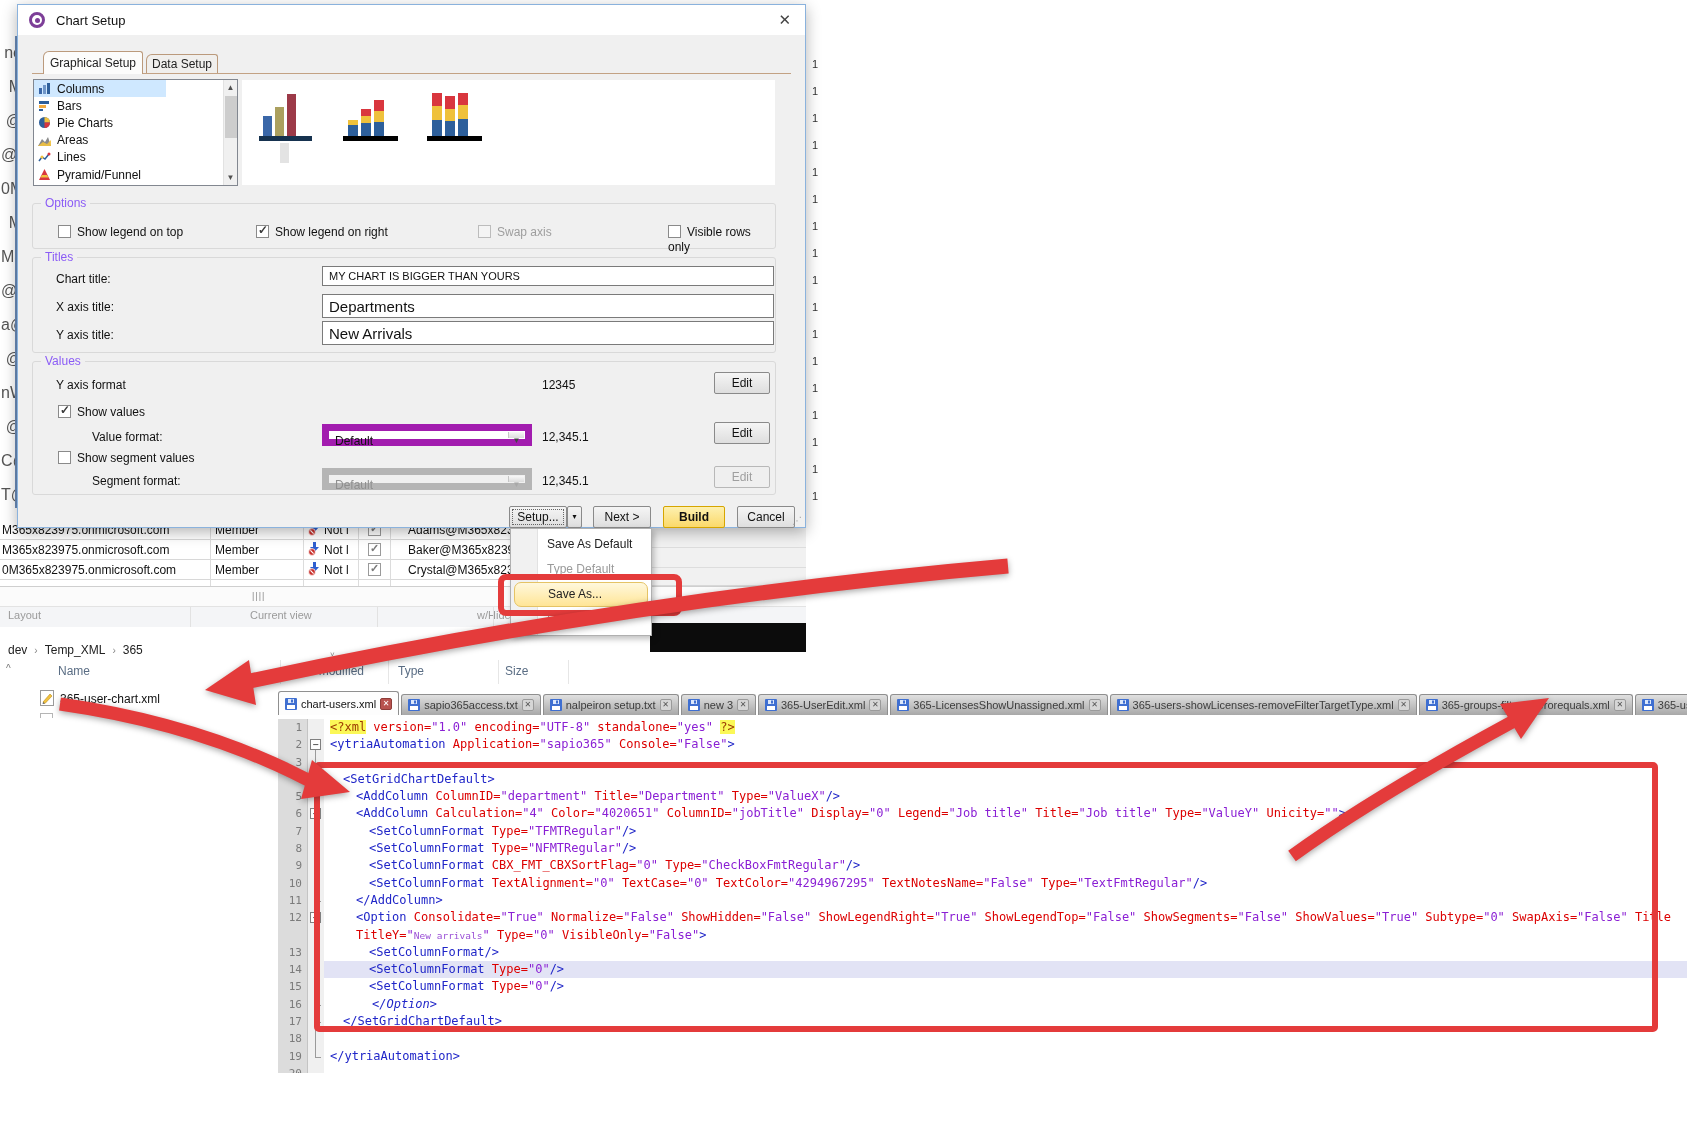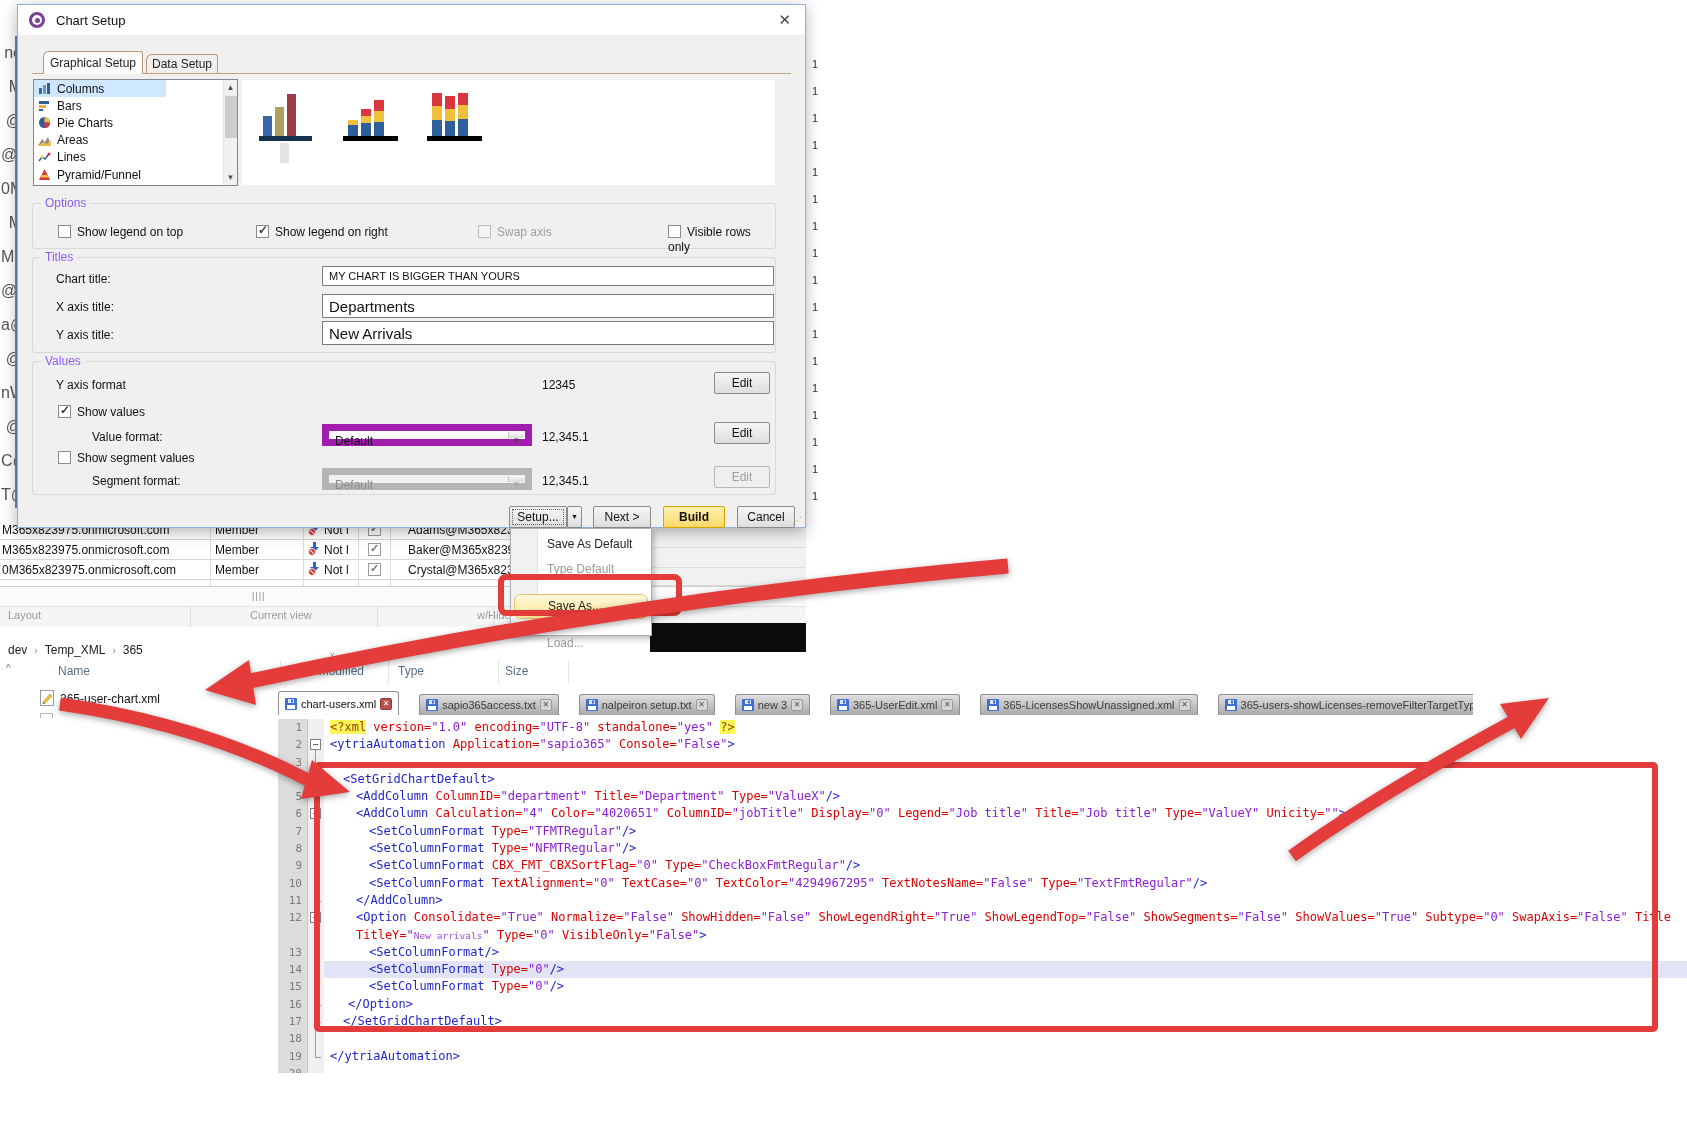--- a/index.html
+++ b/index.html
@@ -40,21 +40,21 @@
 #exphead i{position:absolute;top:3px;width:1px;height:24px;background:#e6e6e6}
 #exp-up{position:absolute;left:6px;top:663px;font-size:10px;color:#777;z-index:2}
 #exp-sort{position:absolute;left:330px;top:650px;font-size:8px;color:#888;z-index:2}
 #filerow{position:absolute;left:0;top:687px;width:280px;height:26px;z-index:2;font-size:12px}
 #filerow .fname{position:absolute;left:60px;top:5px}
 #fileicon{position:absolute;left:40px;top:3px}
 #fileicon2{position:absolute;left:40px;top:713px;width:13px;height:5px;background:#fff;border:1px solid #b5b5b5;border-bottom:none;z-index:2}
 
 
 #editor{position:absolute;left:278px;top:691px;width:1409px;height:382px;overflow:hidden;z-index:2}
-#tabbar{position:absolute;left:0;top:0;width:1195px;height:24px;display:flex;align-items:flex-end;gap:20px;overflow:hidden}
+#tabbar{position:absolute;left:0;top:0;width:1409px;height:24px;display:flex;align-items:flex-end;gap:2px;overflow:hidden}
 .etab{height:21px;display:flex;align-items:center;gap:4px;padding:0 6px;background:linear-gradient(#e0e0e0,#a8a8a8);border:1px solid #8f8f8f;border-bottom:none;border-radius:3px 3px 0 0;font-size:11px;color:#3c3c3c;white-space:nowrap;flex:none}
 .etab.on{height:24px;background:#fdfdfd;color:#111}
 .fdi{width:12px;height:12px;flex:none;display:inline-block}
 .etx{width:12px;height:12px;flex:none;background:#d6d6d6;border:1px solid #9a9a9a;border-radius:2px;font-size:8px;line-height:10px;text-align:center;color:#555}
 .etab.on .etx{background:#b8524e;border-color:#8e3c39;color:#fff}
 #code{position:absolute;left:0;top:24px;width:1409px;height:358px;background:#fff;padding-top:4px}
 .crow{display:flex;height:17.3px;font-family:"DejaVu Sans Mono",monospace;font-size:12px;line-height:17.3px;white-space:pre}
 .cnum{width:30px;flex:none;text-align:right;padding-right:5px;color:#7b7b7b;background:#dcdcdc;border-right:1px solid #c4c4c4;font-size:11px}
 .cfold{width:16px;flex:none;position:relative;background:#f0f0f0}
 .f-line::before{content:"";position:absolute;left:7px;top:0;bottom:0;width:1px;background:#9a9a9a}
@@ -108,21 +108,21 @@
 .winbtn.dis{color:#9f9f9f;border-color:#b8b8b8;background:#efefef}
 .winbtn.build{background:linear-gradient(#fdf0b0,#fbd96a);border-color:#d6a500;font-weight:bold}
 .winbtn.focus{outline:1px dotted #666;outline-offset:-4px}
 #grip{position:absolute;right:3px;bottom:1px;font-size:10px;color:#aaa}
 
 
 #setup-menu{position:absolute;left:510px;top:528px;width:142px;height:108px;background:#fff;border:1px solid #b0b0b0;box-shadow:2px 3px 6px rgba(0,0,0,.25);z-index:10;padding-top:3px}
 #setup-menu::before{content:"";position:absolute;left:0;top:0;bottom:0;width:26px;background:#f1f1f1;border-right:1px solid #e2e2e2}
 .mitem{position:relative;height:25px;line-height:25px;padding-left:36px;font-size:12px;color:#222;white-space:nowrap}
 .mitem.mdis{color:#9a9a9a}
-.mitem.mhl{background:linear-gradient(#fff8dd,#ffe596);border:1px solid #e5c365;border-radius:7px;margin:12px 3px;padding-left:33px;line-height:23px;height:25px}
+.mitem.mhl{background:linear-gradient(#fff8dd,#ffe596);border:1px solid #e5c365;border-radius:7px;margin:0 3px;padding-left:33px;line-height:23px;height:25px}
 
 
 #redbox1{position:absolute;left:498px;top:574px;width:184px;height:42px;border:6px solid #e43b3b;border-radius:8px;z-index:20}
 #redbox2{position:absolute;left:314px;top:762px;width:1344px;height:270px;border:6px solid #e43b3b;border-radius:5px;z-index:20}
 #arrows{position:absolute;left:0;top:0;width:1687px;height:1140px;z-index:25;pointer-events:none}
 </style>
 </head>
 <body>
 
 <div id="ghost-left">
@@ -351,21 +351,21 @@
       <div class="crow"><span class="cnum">7</span><span class="cfold f-line"></span><span class="ctext" style="padding-left: 45px;"><span class="tk-tag">&lt;SetColumnFormat</span><span class="tk-attr"> Type=</span><span class="tk-val">"TFMTRegular"</span><span class="tk-tag">/&gt;</span></span></div>
       <div class="crow"><span class="cnum">8</span><span class="cfold f-line"></span><span class="ctext" style="padding-left: 45px;"><span class="tk-tag">&lt;SetColumnFormat</span><span class="tk-attr"> Type=</span><span class="tk-val">"NFMTRegular"</span><span class="tk-tag">/&gt;</span></span></div>
       <div class="crow"><span class="cnum">9</span><span class="cfold f-line"></span><span class="ctext" style="padding-left: 45px;"><span class="tk-tag">&lt;SetColumnFormat</span><span class="tk-attr"> CBX_FMT_CBXSortFlag=</span><span class="tk-val">"0"</span><span class="tk-attr"> Type=</span><span class="tk-val">"CheckBoxFmtRegular"</span><span class="tk-tag">/&gt;</span></span></div>
       <div class="crow"><span class="cnum">10</span><span class="cfold f-line"></span><span class="ctext" style="padding-left: 45px;"><span class="tk-tag">&lt;SetColumnFormat</span><span class="tk-attr"> TextAlignment=</span><span class="tk-val">"0"</span><span class="tk-attr"> TextCase=</span><span class="tk-val">"0"</span><span class="tk-attr"> TextColor=</span><span class="tk-val">"4294967295"</span><span class="tk-attr"> TextNotesName=</span><span class="tk-val">"False"</span><span class="tk-attr"> Type=</span><span class="tk-val">"TextFmtRegular"</span><span class="tk-tag">/&gt;</span></span></div>
       <div class="crow"><span class="cnum">11</span><span class="cfold f-end"></span><span class="ctext" style="padding-left: 32px;"><span class="tk-tag">&lt;/AddColumn&gt;</span></span></div>
       <div class="crow"><span class="cnum">12</span><span class="cfold f-box"><i class="fbox">−</i></span><span class="ctext" style="padding-left: 32px;"><span class="tk-tag">&lt;Option</span><span class="tk-attr"> Consolidate=</span><span class="tk-val">"True"</span><span class="tk-attr"> Normalize=</span><span class="tk-val">"False"</span><span class="tk-attr"> ShowHidden=</span><span class="tk-val">"False"</span><span class="tk-attr"> ShowLegendRight=</span><span class="tk-val">"True"</span><span class="tk-attr"> ShowLegendTop=</span><span class="tk-val">"False"</span><span class="tk-attr"> ShowSegments=</span><span class="tk-val">"False"</span><span class="tk-attr"> ShowValues=</span><span class="tk-val">"True"</span><span class="tk-attr"> Subtype=</span><span class="tk-val">"0"</span><span class="tk-attr"> SwapAxis=</span><span class="tk-val">"False"</span><span class="tk-attr"> Title</span></span></div>
       <div class="crow"><span class="cnum"></span><span class="cfold f-line"></span><span class="ctext" style="padding-left: 32px;"><span class="tk-attr">TitleY=</span><span class="tk-val">"</span><span class="tk-mini">New arrivals</span><span class="tk-val">"</span><span class="tk-attr"> Type=</span><span class="tk-val">"0"</span><span class="tk-attr"> VisibleOnly=</span><span class="tk-val">"False"</span><span class="tk-tag">&gt;</span></span></div>
       <div class="crow"><span class="cnum">13</span><span class="cfold f-line"></span><span class="ctext" style="padding-left: 45px;"><span class="tk-tag">&lt;SetColumnFormat/&gt;</span></span></div>
       <div class="crow csel"><span class="cnum">14</span><span class="cfold f-line"></span><span class="ctext" style="padding-left: 45px;"><span class="tk-tag">&lt;SetColumnFormat</span><span class="tk-attr"> Type=</span><span class="tk-val">"0"</span><span class="tk-tag">/&gt;</span></span></div>
       <div class="crow"><span class="cnum">15</span><span class="cfold f-line"></span><span class="ctext" style="padding-left: 45px;"><span class="tk-tag">&lt;SetColumnFormat</span><span class="tk-attr"> Type=</span><span class="tk-val">"0"</span><span class="tk-tag">/&gt;</span></span></div>
-      <div class="crow"><span class="cnum">16</span><span class="cfold f-end"></span><span class="ctext" style="padding-left: 24px;"><span class="tk-tag">&lt;/Option&gt;</span></span></div>
+      <div class="crow"><span class="cnum">16</span><span class="cfold f-end"></span><span class="ctext" style="padding-left: 48px; font-style: italic;"><span class="tk-tag">&lt;/Option&gt;</span></span></div>
       <div class="crow"><span class="cnum">17</span><span class="cfold f-end"></span><span class="ctext" style="padding-left: 19px;"><span class="tk-tag">&lt;/SetGridChartDefault&gt;</span></span></div>
       <div class="crow"><span class="cnum">18</span><span class="cfold f-line"></span><span class="ctext" style="padding-left: 6px;"></span></div>
       <div class="crow"><span class="cnum">19</span><span class="cfold f-end"></span><span class="ctext" style="padding-left: 6px;"><span class="tk-tag">&lt;/ytriaAutomation&gt;</span></span></div>
       <div class="crow"><span class="cnum">20</span><span class="cfold"></span><span class="ctext" style="padding-left: 6px;"></span></div>
     </div>
 </div>
 
 <div id="dialog">
   <div id="dlg-titlebar">
     <span id="dlg-icon"></span>

